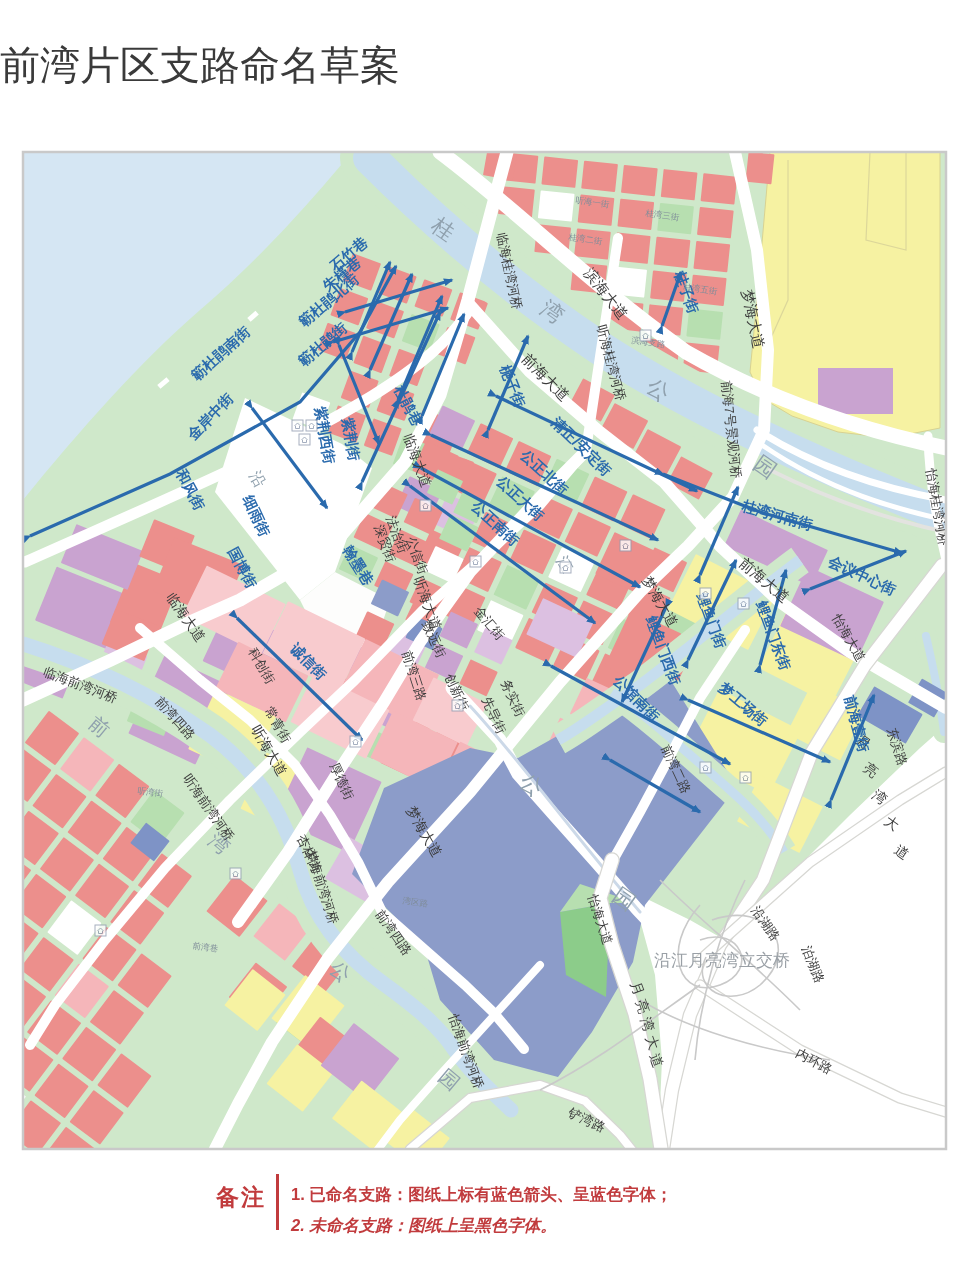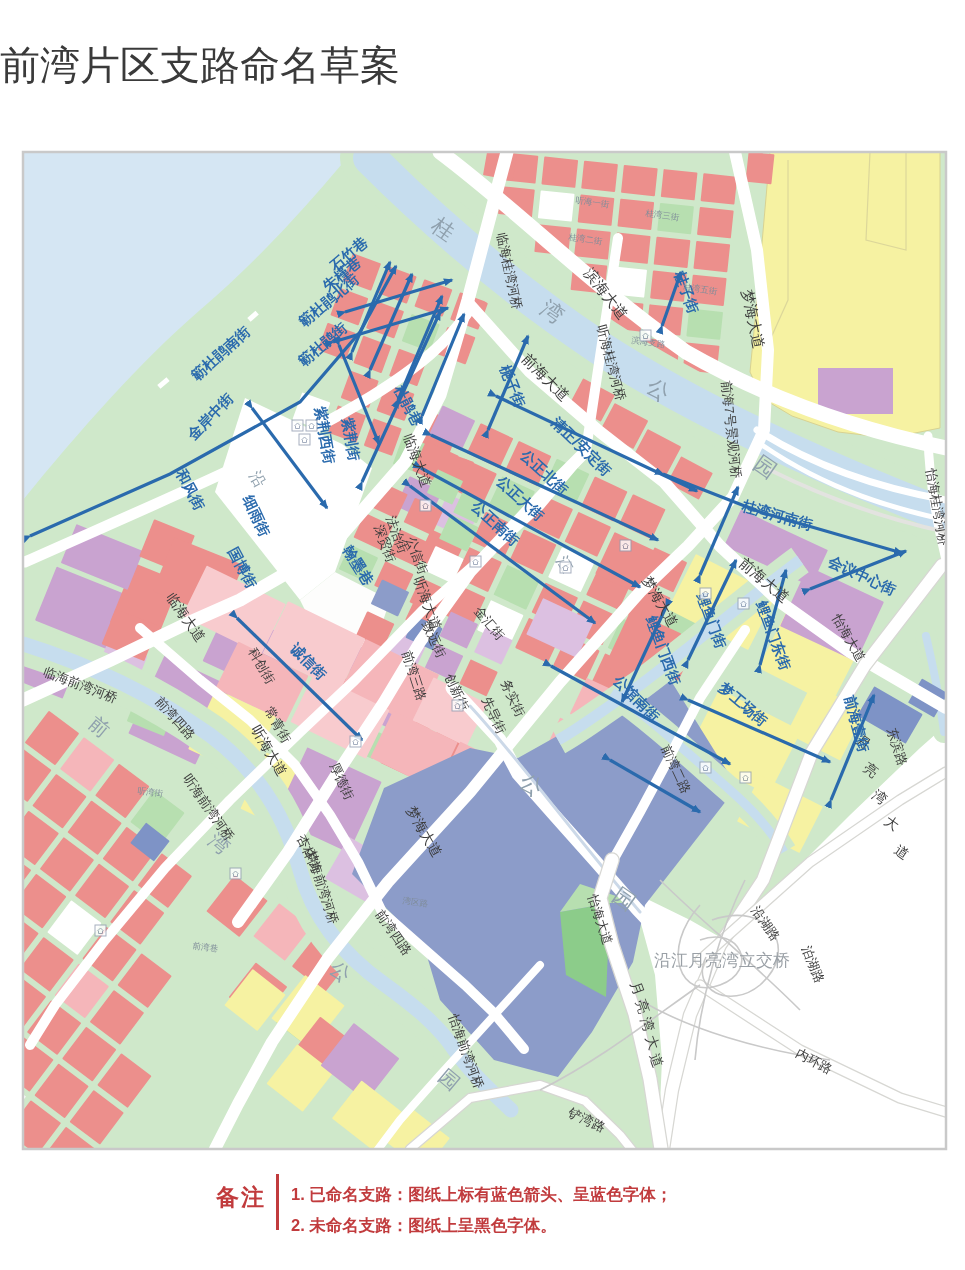--- a/index.html
+++ b/index.html
@@ -2,21 +2,21 @@
 <html lang="zh"><head>
 <meta charset="utf-8">
 <title>前湾片区支路命名草案</title>
 <style>
 html,body{margin:0;padding:0;background:#fff;width:965px;height:1270px;overflow:hidden;}
 body{font-family:"Liberation Sans",sans-serif;position:relative;}
 .title{position:absolute;left:0;top:38px;width:100%;text-align:left;font-size:40px;font-weight:400;color:#3a3a3a;letter-spacing:0px;}
 .bz{position:absolute;left:216px;top:1182px;font-size:23px;font-weight:700;color:#c13b3d;letter-spacing:2px;}
 .vline{position:absolute;left:276px;top:1174px;width:2.5px;height:56px;background:#c13b3d;}
 .l1{position:absolute;left:291px;top:1184px;font-size:16.5px;font-weight:700;color:#c13b3d;}
-.l2{position:absolute;left:291px;top:1215px;font-size:16.5px;font-weight:700;color:#c13b3d;}
+.l2{position:absolute;left:291px;top:1215px;font-size:16.5px;font-weight:700;color:#c13b3d;font-style:italic;}
 svg{position:absolute;left:0;top:0;}
 </style>
 </head>
 <body>
 
 <svg width="965" height="1270" viewBox="0 0 965 1270" xmlns="http://www.w3.org/2000/svg" font-family="Liberation Sans, sans-serif">
     <defs>
       <marker id="ah" markerUnits="userSpaceOnUse" markerWidth="12" markerHeight="10" refX="8" refY="4" orient="auto">
         <path d="M0,0 L9.5,4 L0,8 z" fill="#2a6aad"></path>
       </marker>

